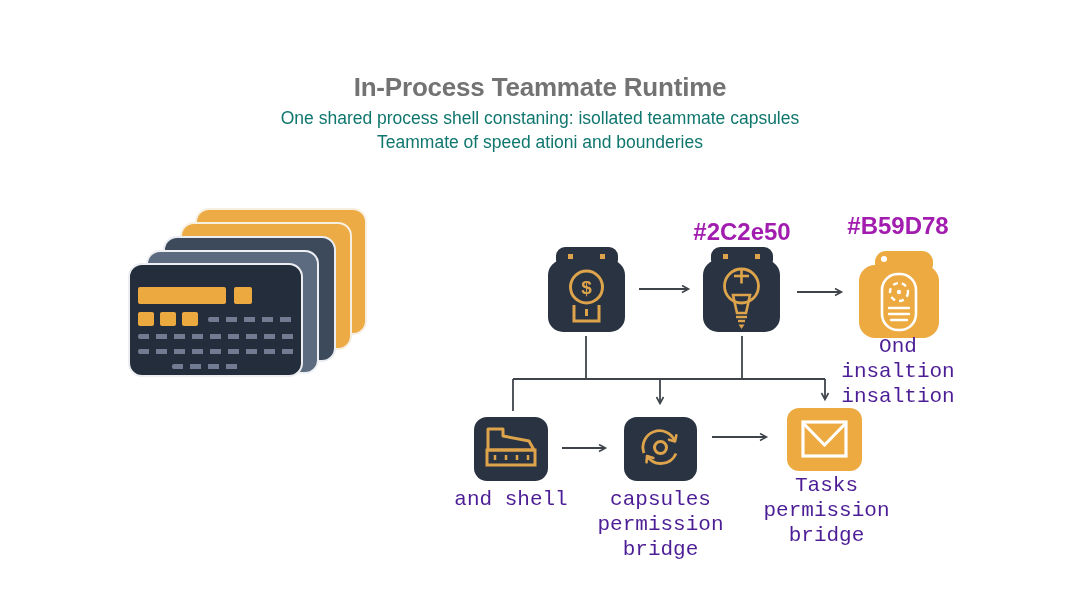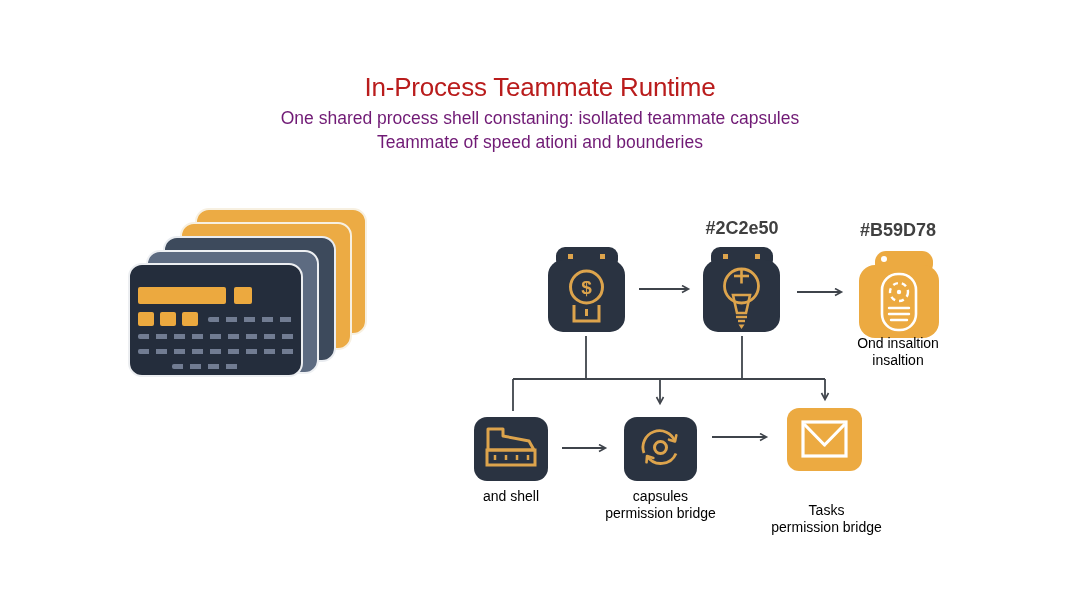--- a/index.html
+++ b/index.html
@@ -2,41 +2,41 @@
 <html><head>
 <meta charset="utf-8">
 <style>
   html,body{margin:0;padding:0;background:#fff;}
   .canvas{
     position:relative;width:1080px;height:603px;background:#ffffff;overflow:hidden;
     font-family:"Liberation Sans", sans-serif;
   }
   .title{
     position:absolute;left:0;right:0;top:72px;text-align:center;
-    font-size:26px;font-weight:400;color:#b91c1c;letter-spacing:-0.2px;
+    font-size:26px;font-weight:700;color:#737373;letter-spacing:-0.2px;
   }
-  .sub{position:absolute;left:0;right:0;text-align:center;font-size:17.5px;color:#701a75;}
+  .sub{position:absolute;left:0;right:0;text-align:center;font-size:17.5px;color:#0f766e;}
   .sub.s1{top:108px;}
   .sub.s2{top:132px;}
 
   
   .card{position:absolute;border-radius:14px;box-sizing:border-box;}
   .card.gold{background:#ECAB44;border:2px solid #f7f0e1;}
   .card.slate-dark{background:#3D4A5C;border:2px solid #e9ecf0;}
   .card.slate-mid{background:#5D6B81;border:2px solid #eef0f3;}
   .card.front{background:#242D3C;border:2px solid #eceef1;}
   .card .bar{position:absolute;background:#ECA93F;border-radius:2px;}
   .card .dashrow{position:absolute;height:5px;border-radius:2px;
     background:repeating-linear-gradient(90deg,#717c92 0 11px,transparent 11px 18px);}
 
   
   .node{position:absolute;}
 
-  .hexlabel{position:absolute;text-align:center;font-size:18px;font-weight:600;color:#404040;}
-  .caption{position:absolute;text-align:center;font-size:14px;color:#000000;line-height:1.18;}
+  .hexlabel{position:absolute;text-align:center;font-size:24px;font-weight:600;color:#a21caf;}
+  .caption{position:absolute;text-align:center;font-size:21px;color:#4c1d95;line-height:1.18;font-family:Liberation Mono, monospace;}
 
   svg.connectors{position:absolute;left:0;top:0;pointer-events:none;}
 </style>
 </head>
 <body>
 
 <div class="canvas">
 
   <div class="title">In-Process Teammate Runtime</div>
   <div class="sub s1">One shared process shell constaning: isollated teammate capsules</div>
@@ -148,31 +148,31 @@
 
   <div class="node" style="left:787px;top:408px;width:75px;height:63px;">
     <svg width="75" height="63" viewBox="0 0 75 63">
       <rect x="0" y="0" width="75" height="63" rx="12" fill="#ECAA41"></rect>
       <rect x="16" y="14" width="43" height="34" stroke="#ffffff" stroke-width="3.2" fill="none"></rect>
       <path d="M17 16 L37.5 37 L58 16" stroke="#ffffff" stroke-width="3.2" fill="none" stroke-linejoin="round"></path>
     </svg>
   </div>
 
   <div class="hexlabel" style="left:662px;top:218px;width:160px;">#2C2e50</div>
-  <div class="hexlabel" style="left:818px;top:220px;width:160px;">#B59D78</div>
+  <div class="hexlabel" style="left:818px;top:212px;width:160px;">#B59D78</div>
 
   <div class="caption" style="left:818px;top:335px;width:160px;">
     <div>Ond insaltion</div>
     <div>insaltion</div>
   </div>
   <div class="caption" style="left:441px;top:488px;width:140px;">
     <div>and shell</div>
   </div>
   <div class="caption" style="left:578px;top:488px;width:165px;">
     <div>capsules</div>
     <div>permission bridge</div>
   </div>
-  <div class="caption" style="left:744px;top:474px;width:165px;margin-top:28px;">
+  <div class="caption" style="left:744px;top:474px;width:165px;">
     <div>Tasks</div>
     <div>permission bridge</div>
   </div>
 
 </div>
 
 </body></html>

